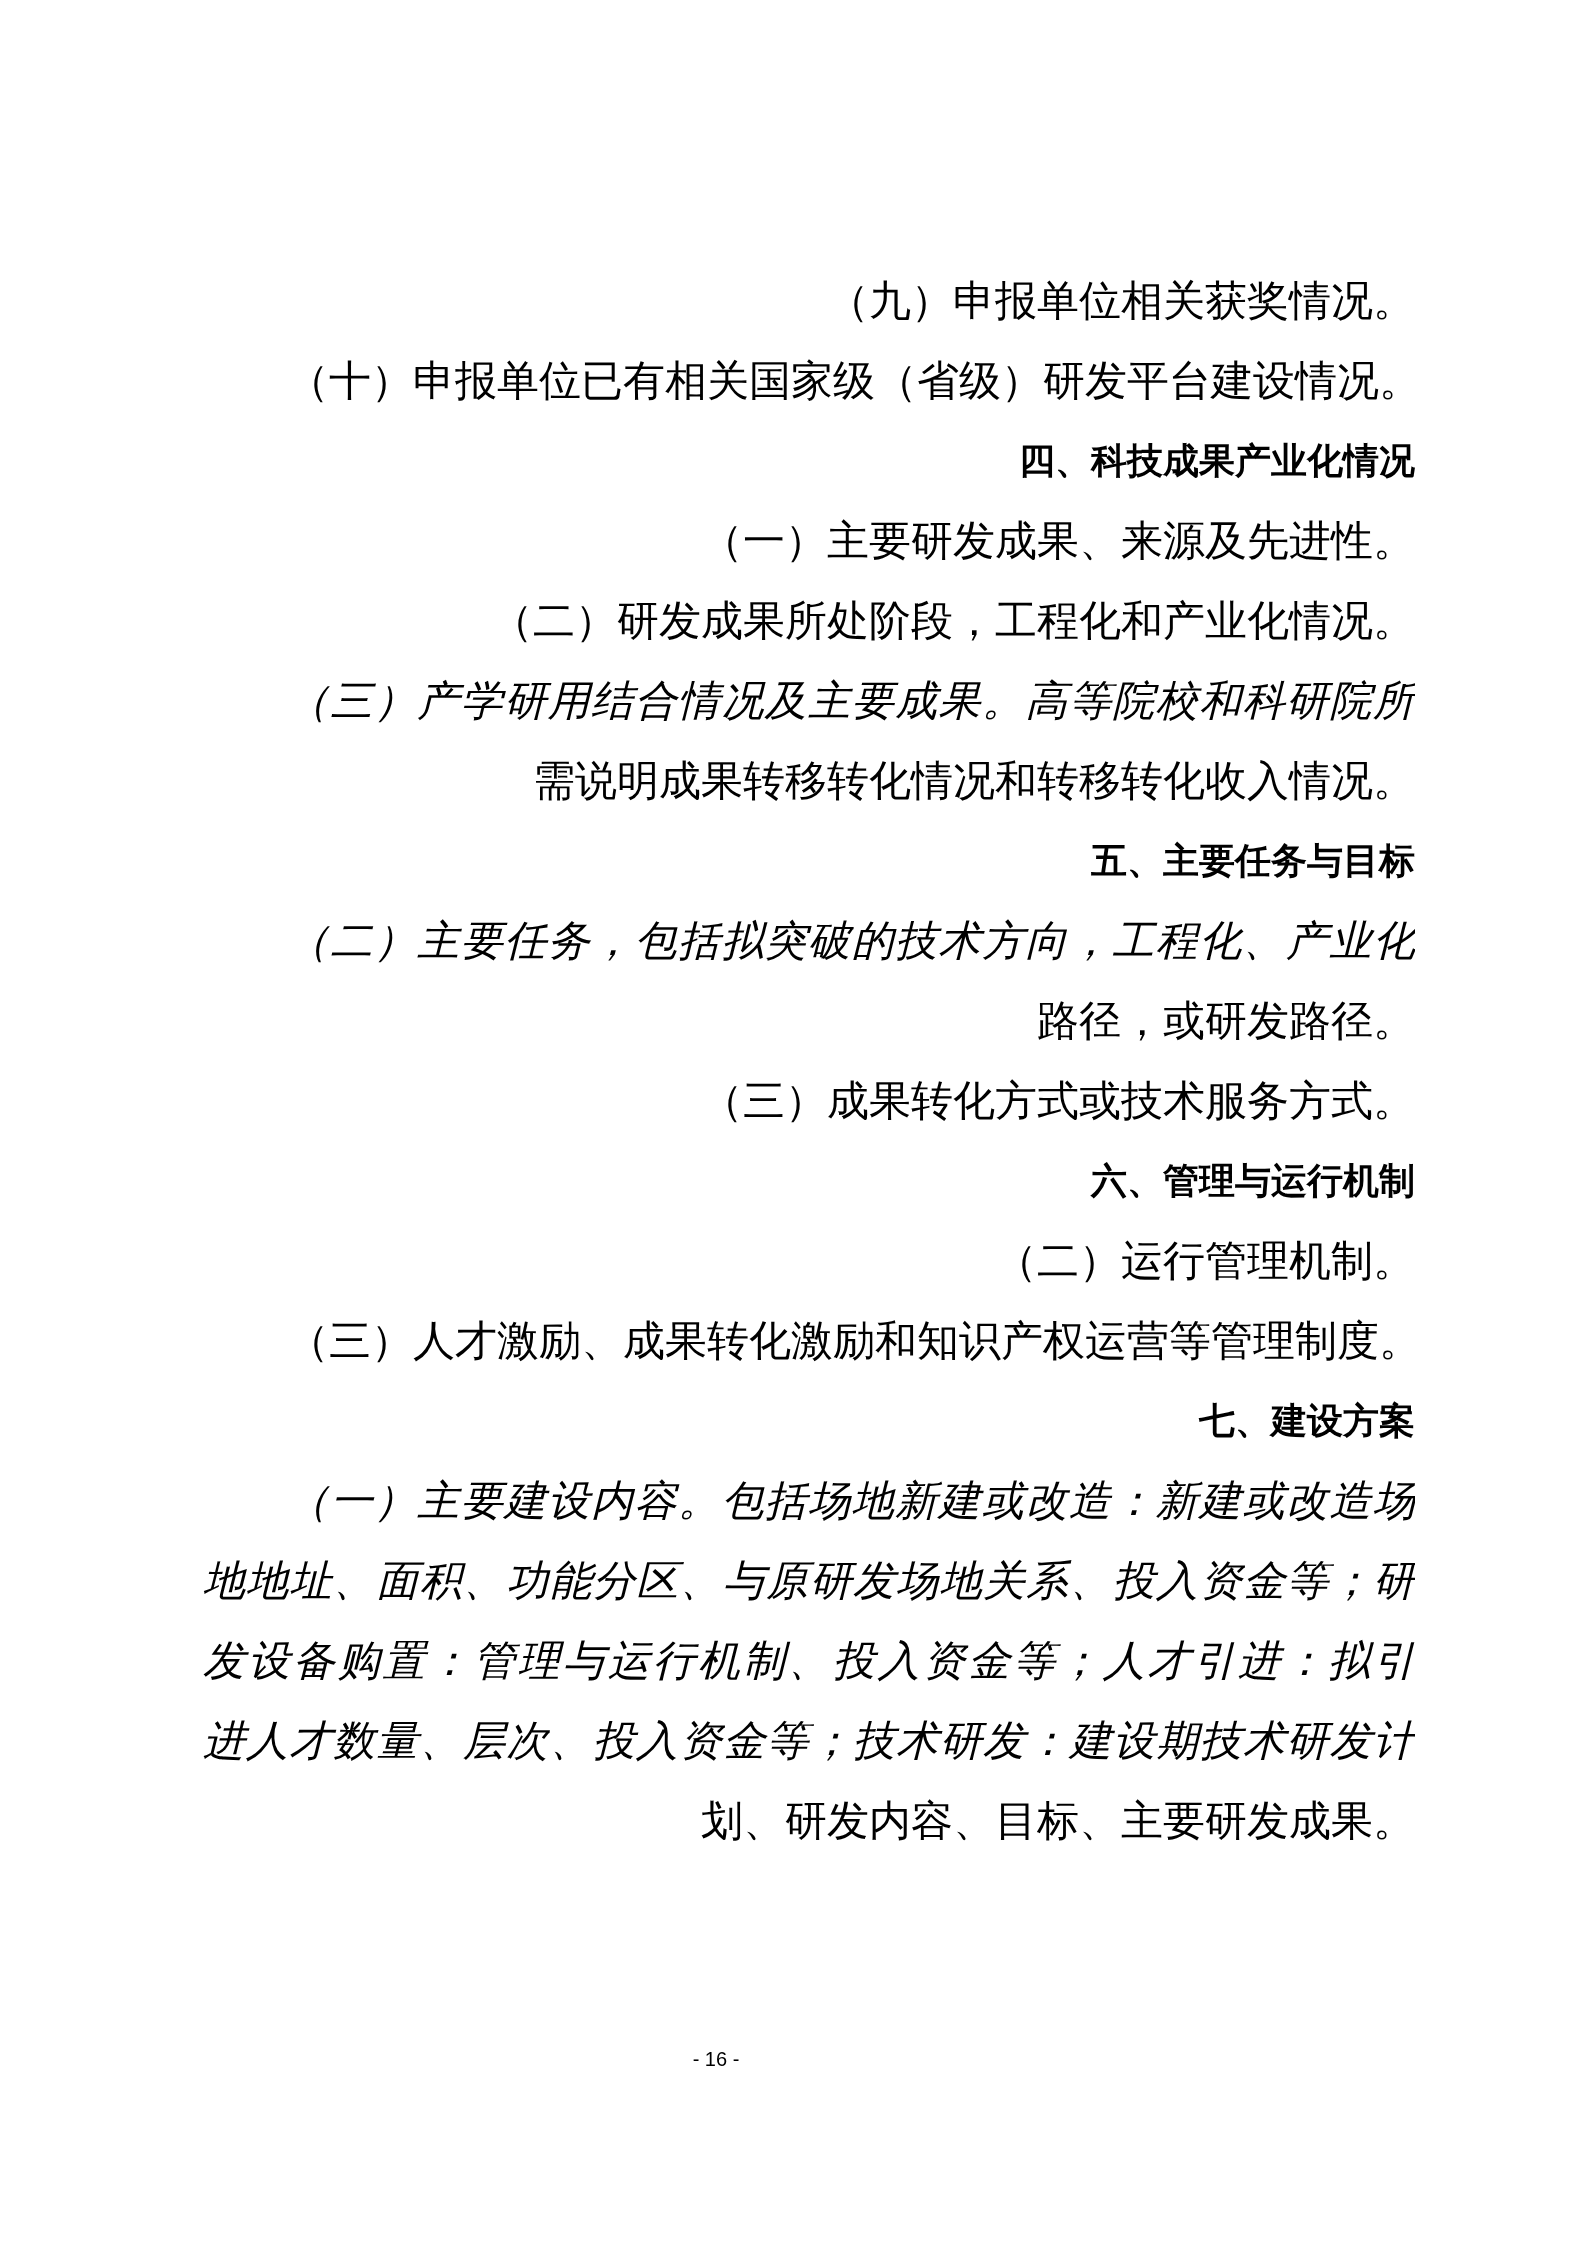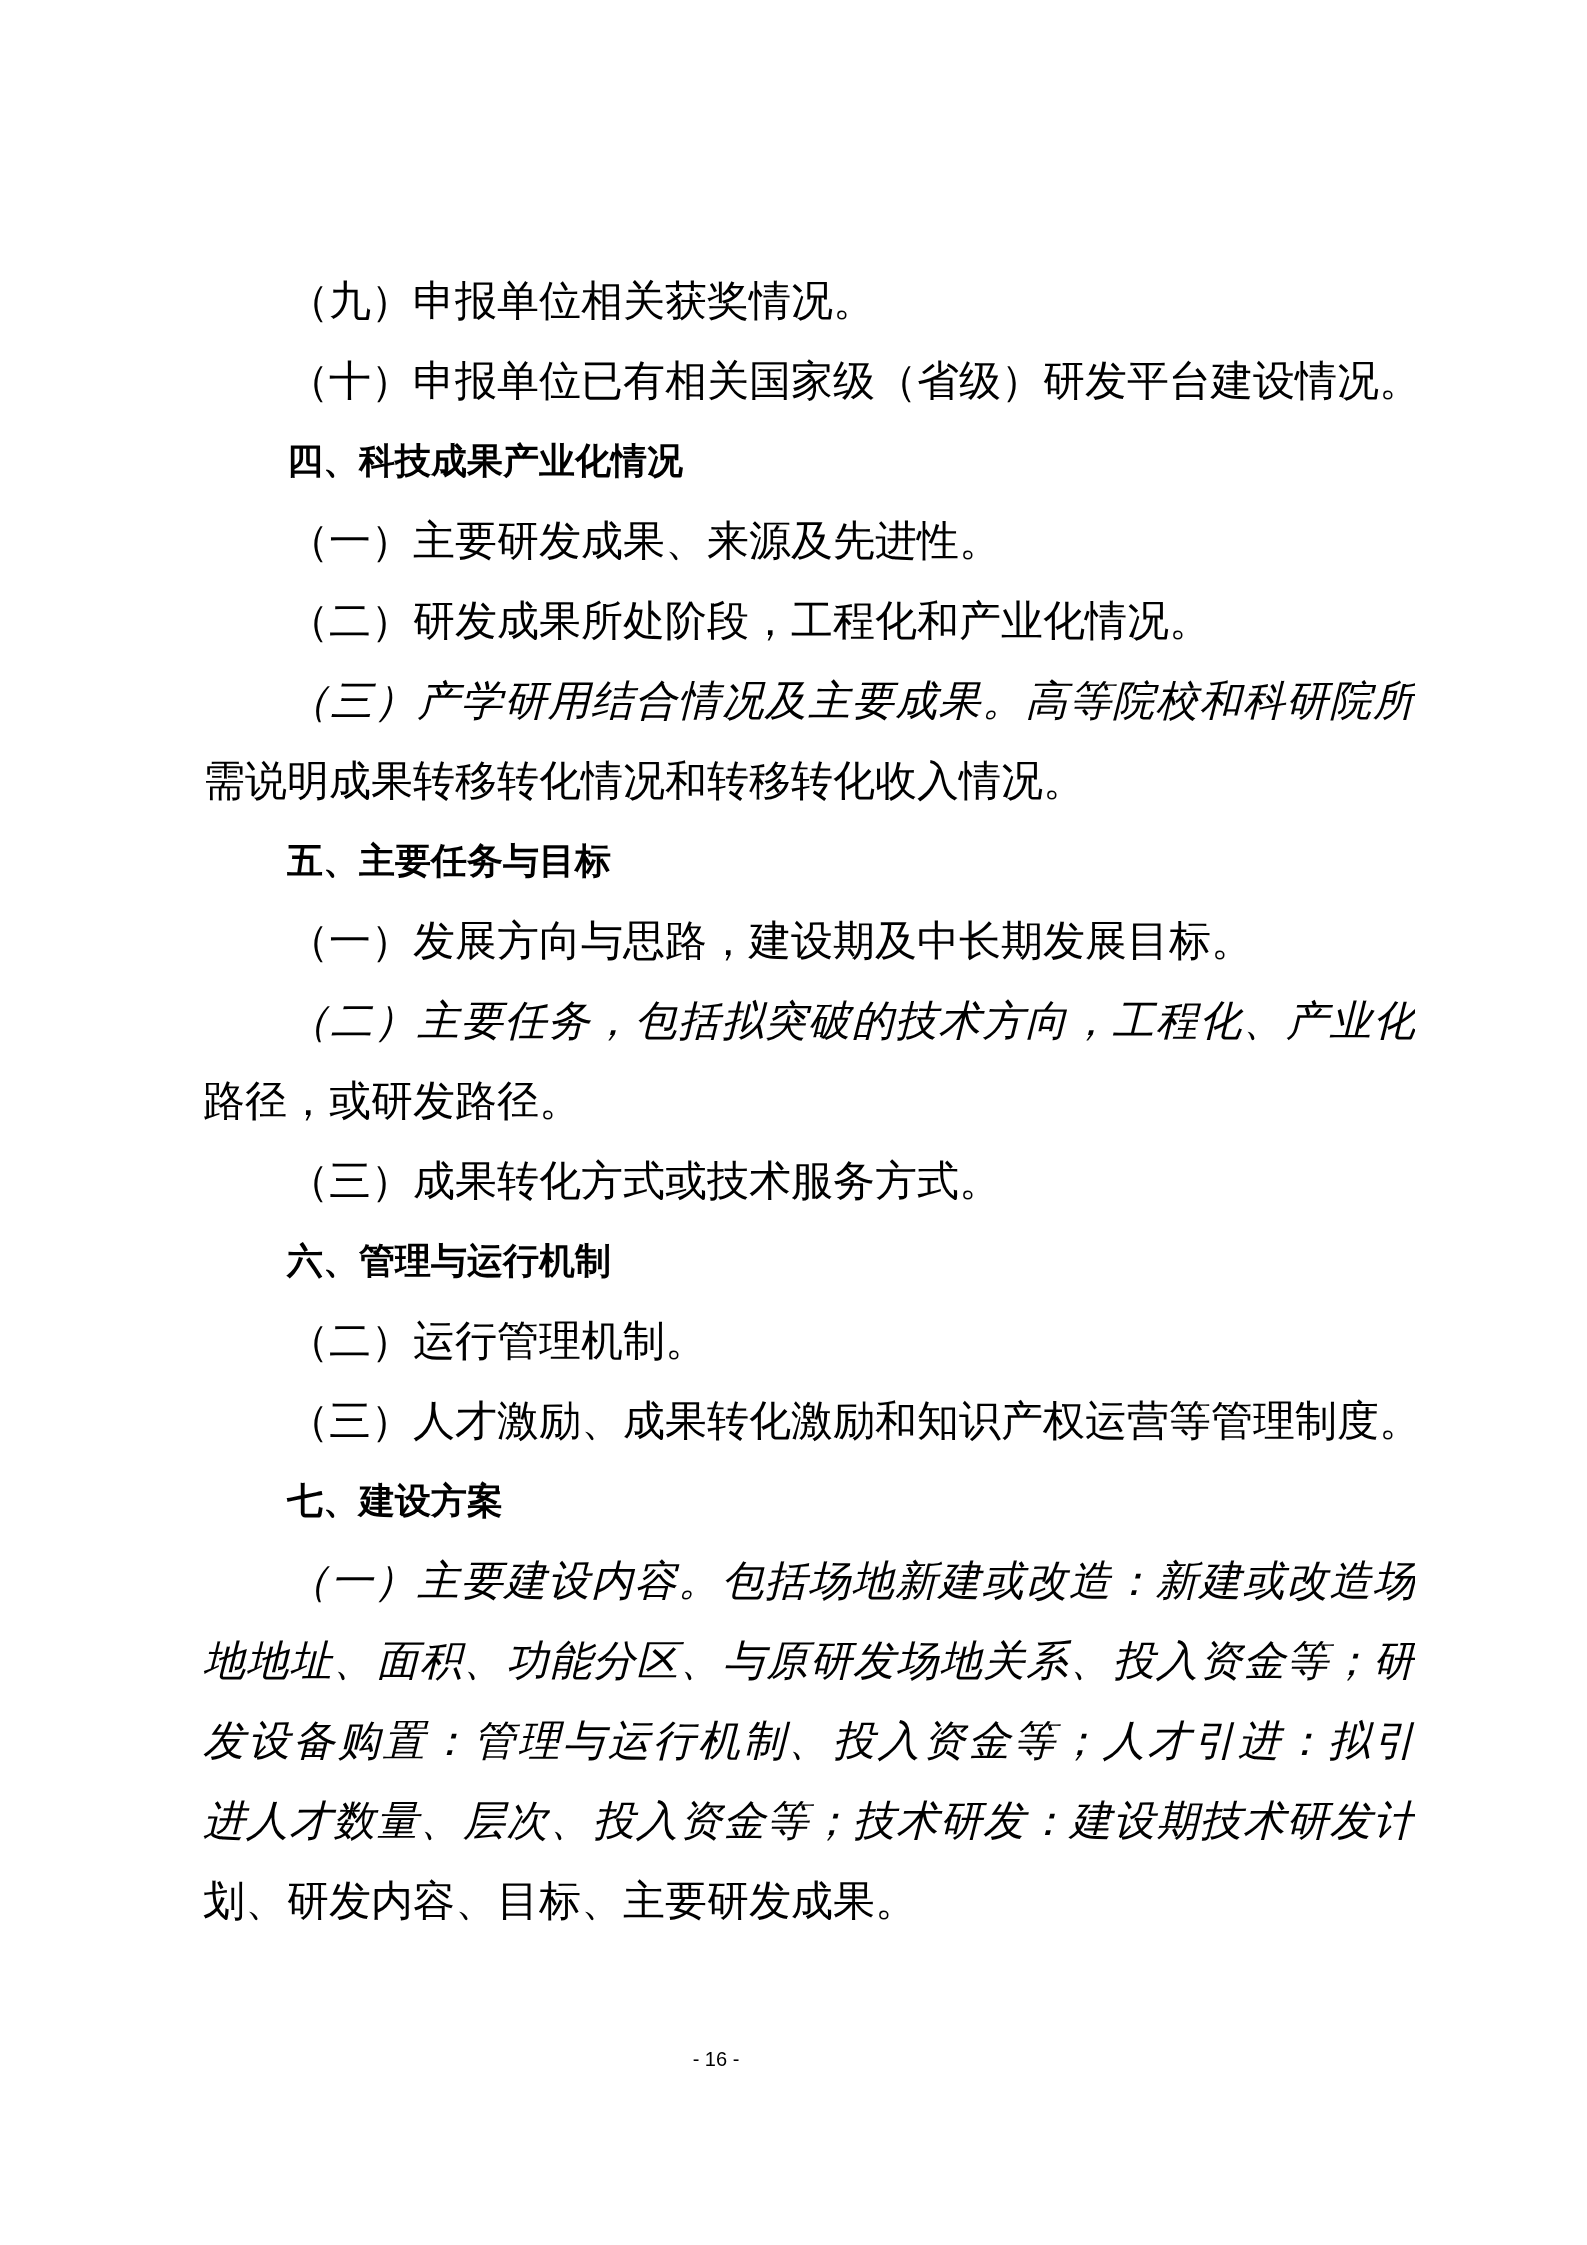--- a/index.html
+++ b/index.html
@@ -25,21 +25,21 @@
     left: 203px;
     top: 261px;
     width: 1212px;
   }
   .line {
     height: 80px;
     line-height: 80px;
     font-size: 42px;
     letter-spacing: 0px;
     color: #000000;
-    text-align: left;
+    text-align: right;
     white-space: nowrap;
   }
   .line.indent {
     padding-left: 84px;
   }
   .line.heading {
     font-family: "Liberation Sans", sans-serif;
     font-weight: bold;
     font-size: 36px;
     white-space: nowrap;
@@ -73,21 +73,20 @@
 
   <div class="text-block" id="text-block">
       <div class="line indent">（九）申报单位相关获奖情况。</div>
       <div class="line indent">（十）申报单位已有相关国家级（省级）研发平台建设情况。</div>
       <div class="line heading indent">四、科技成果产业化情况</div>
       <div class="line indent">（一）主要研发成果、来源及先进性。</div>
       <div class="line indent">（二）研发成果所处阶段，工程化和产业化情况。</div>
       <div class="line indent justify">（三）产学研用结合情况及主要成果。高等院校和科研院所</div>
       <div class="line">需说明成果转移转化情况和转移转化收入情况。</div>
       <div class="line heading indent">五、主要任务与目标</div>
-      <div class="line indent">（一）发展方向与思路，建设期及中长期发展目标。</div>
       <div class="line indent justify">（二）主要任务，包括拟突破的技术方向，工程化、产业化</div>
       <div class="line">路径，或研发路径。</div>
       <div class="line indent">（三）成果转化方式或技术服务方式。</div>
       <div class="line heading indent">六、管理与运行机制</div>
       <div class="line indent">（二）运行管理机制。</div>
       <div class="line indent">（三）人才激励、成果转化激励和知识产权运营等管理制度。</div>
       <div class="line heading indent">七、建设方案</div>
       <div class="line indent justify">（一）主要建设内容。包括场地新建或改造：新建或改造场</div>
       <div class="line justify">地地址、面积、功能分区、与原研发场地关系、投入资金等；研</div>
       <div class="line justify">发设备购置：管理与运行机制、投入资金等；人才引进：拟引</div>

